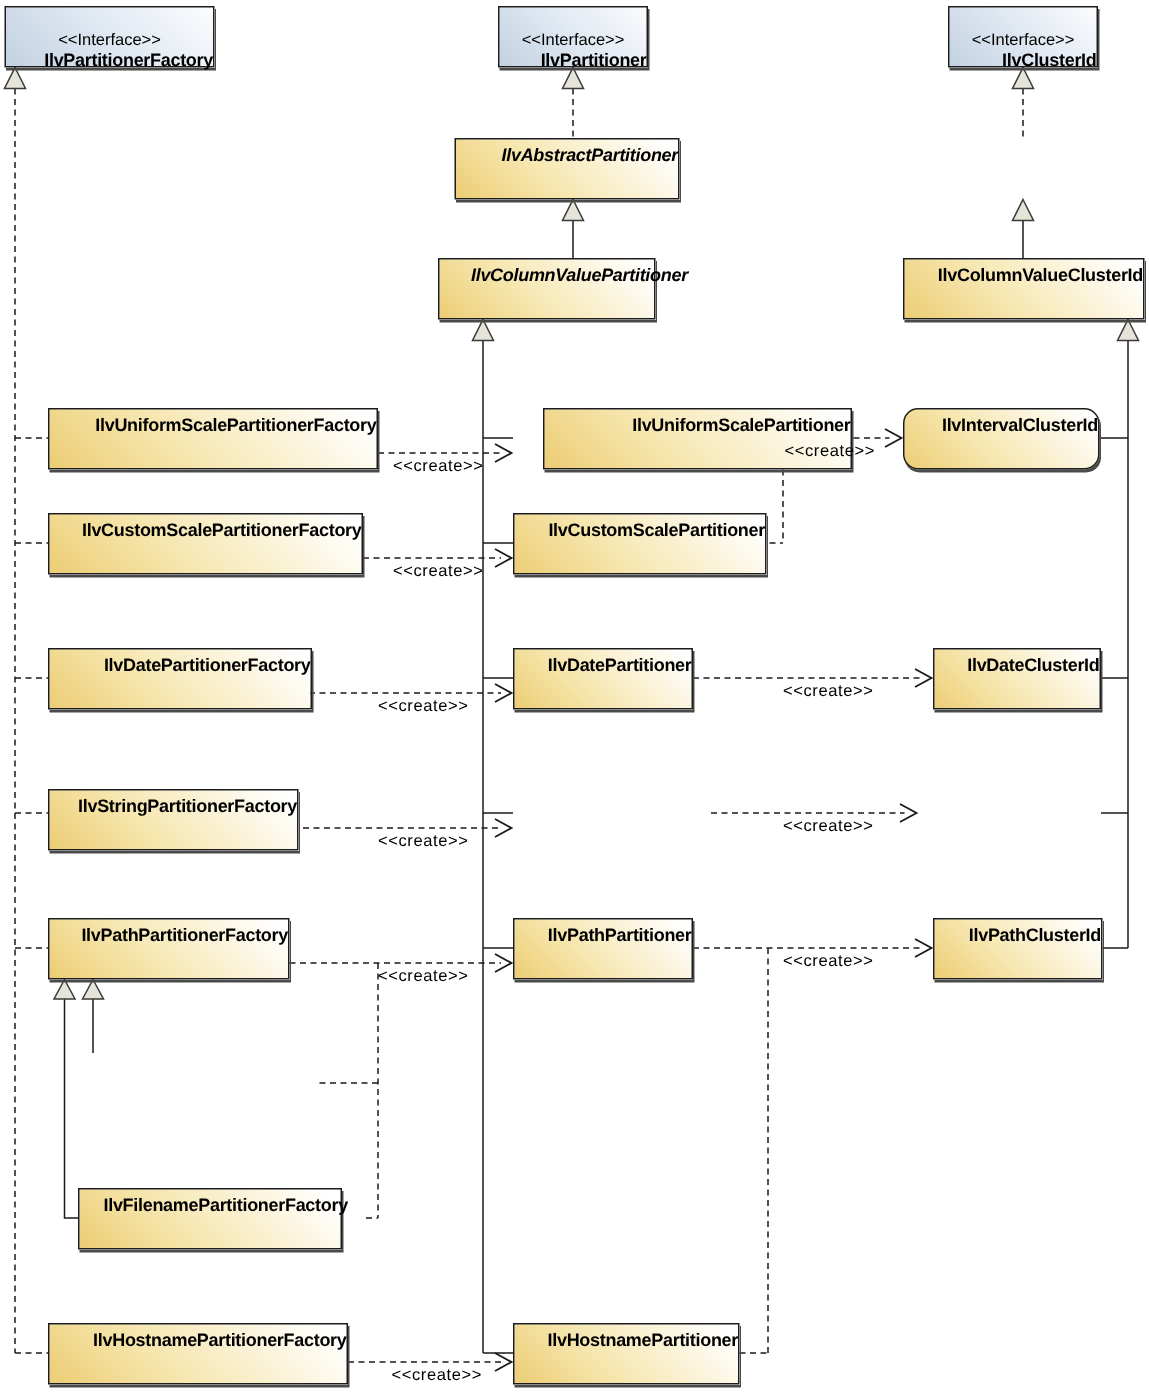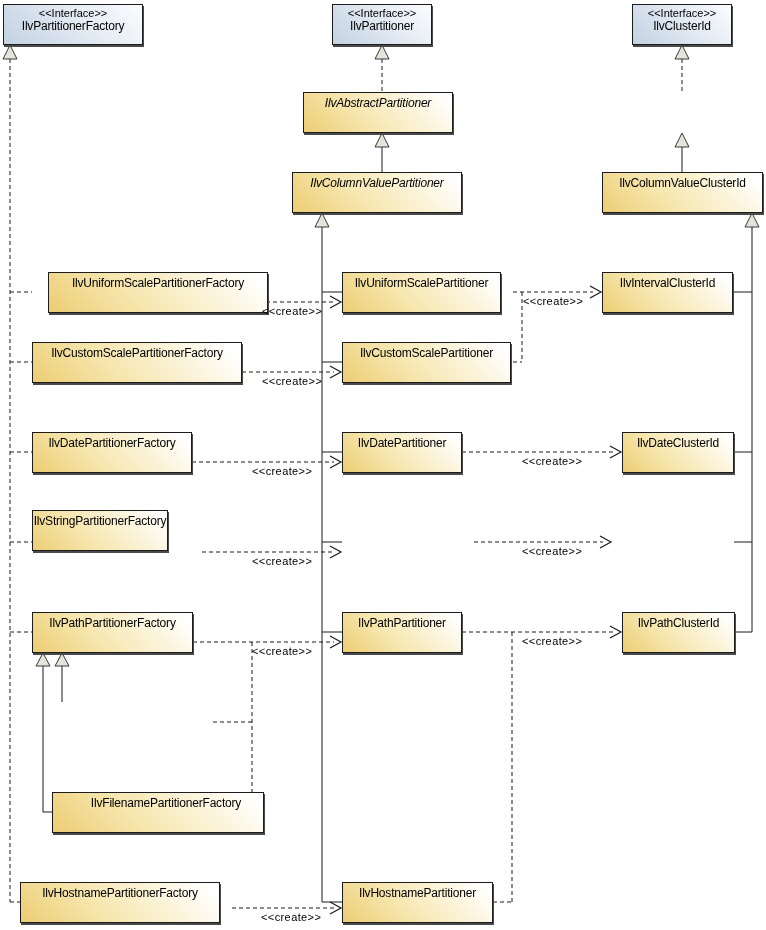--- a/index.html
+++ b/index.html
@@ -3,50 +3,50 @@
 <meta charset="utf-8">
 <style>
   html,body{margin:0;padding:0;background:#fff;}
   .stage{position:relative;width:766px;height:930px;background:#ffffff;
          font-family:"Liberation Sans",sans-serif;overflow:hidden;}
   .connectors{position:absolute;left:0;top:0;pointer-events:none;}
   .node{position:absolute;box-sizing:border-box;height:41px;border:1px solid #1c1c1c;
         box-shadow:1px 2px 0 #4a4a4a;text-align:center;cursor:default;}
   .cls{background:linear-gradient(45deg,#eccd74 0%,#f6e6ae 38%,#ffffff 95%);}
   .iface{background:linear-gradient(45deg,#c3d1e2 0%,#dde6f0 45%,#fbfcfe 100%);}
-  .node .name{display:block;font-weight:normal;font-size:12px;letter-spacing:-0.2px;
-              padding-top:3px;white-space:nowrap;color:#000;}
-  .iface .stereo{display:block;font-size:11px;padding-top:2px;color:#000;}
+  .node .name{display:block;font-weight:bold;font-size:12px;letter-spacing:-0.2px;
+              padding-top:3px;white-space:nowrap;color:#000;text-align:right;}
+  .iface .stereo{display:block;font-size:11px;padding-top:16px;color:#000;}
   .iface .name{padding-top:0;}
   .abstract .name{font-style:italic;}
   .create-label{position:absolute;font-size:11px;letter-spacing:0.4px;color:#000;white-space:nowrap;text-align:center;}
 
   
   #n-if-partitioner-factory{left:3px;top:4px;width:140px;}
   #n-if-partitioner{left:332px;top:4px;width:100px;}
   #n-if-cluster-id{left:632px;top:4px;width:100px;}
   #n-abstract-partitioner{left:303px;top:92px;width:150px;}
   #n-abstract-cluster-id{left:612px;top:92px;width:138px;}
-  #n-column-value-partitioner{left:292px;top:172px;width:170px;}
+  #n-column-value-partitioner{left:292px;top:172px;width:145px;padding-left:21px;}
   #n-column-value-cluster-id{left:602px;top:172px;width:161px;}
-  #n-uniform-factory{left:32px;top:272px;width:220px;margin-left:16px;}
+  #n-uniform-factory{left:32px;top:272px;width:220px;}
   #n-custom-factory{left:32px;top:342px;width:210px;}
-  #n-date-factory{left:32px;top:432px;width:160px;}
-  #n-string-factory{left:32px;top:510px;width:136px;}
+  #n-date-factory{left:32px;top:432px;width:176px;}
+  #n-string-factory{left:32px;top:526px;width:167px;}
   #n-path-factory{left:32px;top:612px;width:161px;}
   #n-url-factory{left:52px;top:702px;width:161px;}
-  #n-filename-factory{left:52px;top:792px;width:212px;padding-left:16px;}
-  #n-hostname-factory{left:20px;top:882px;width:200px;}
-  #n-uniform-partitioner{left:342px;top:272px;width:159px;}
+  #n-filename-factory{left:52px;top:792px;width:176px;padding-left:16px;}
+  #n-hostname-factory{left:32px;top:882px;width:200px;}
+  #n-uniform-partitioner{left:362px;top:272px;width:206px;}
   #n-custom-partitioner{left:342px;top:342px;width:169px;}
   #n-date-partitioner{left:342px;top:432px;width:120px;}
   #n-string-partitioner{left:342px;top:522px;width:132px;}
   #n-path-partitioner{left:342px;top:612px;width:120px;}
   #n-hostname-partitioner{left:342px;top:882px;width:151px;}
-  #n-interval-cluster-id{left:602px;top:272px;width:131px;}
+  #n-interval-cluster-id{left:602px;top:272px;width:131px;border-radius:10px;}
   #n-date-cluster-id{left:622px;top:432px;width:112px;}
   #n-string-cluster-id{left:612px;top:522px;width:122px;}
   #n-path-cluster-id{left:622px;top:612px;width:113px;}
 
   
   #cl-uniform{left:262px;top:305px;}
   #cl-custom{left:262px;top:375px;}
   #cl-date{left:252px;top:465px;}
   #cl-string{left:252px;top:555px;}
   #cl-path{left:252px;top:645px;}

